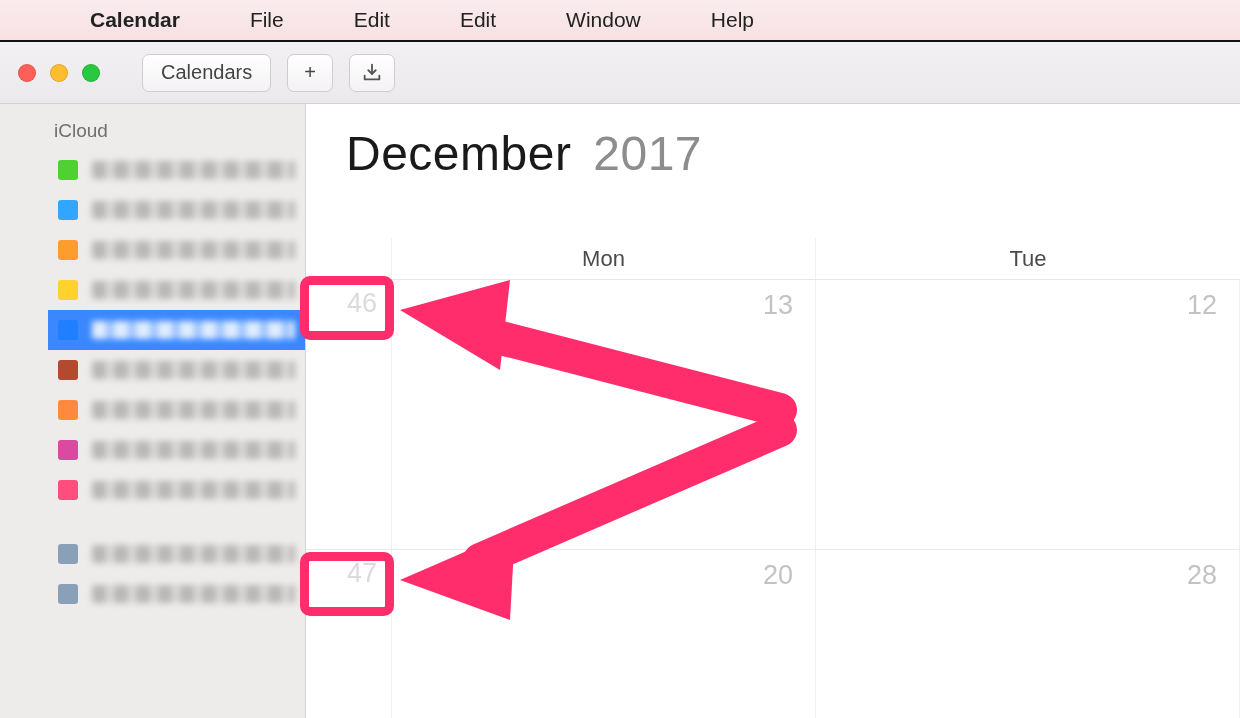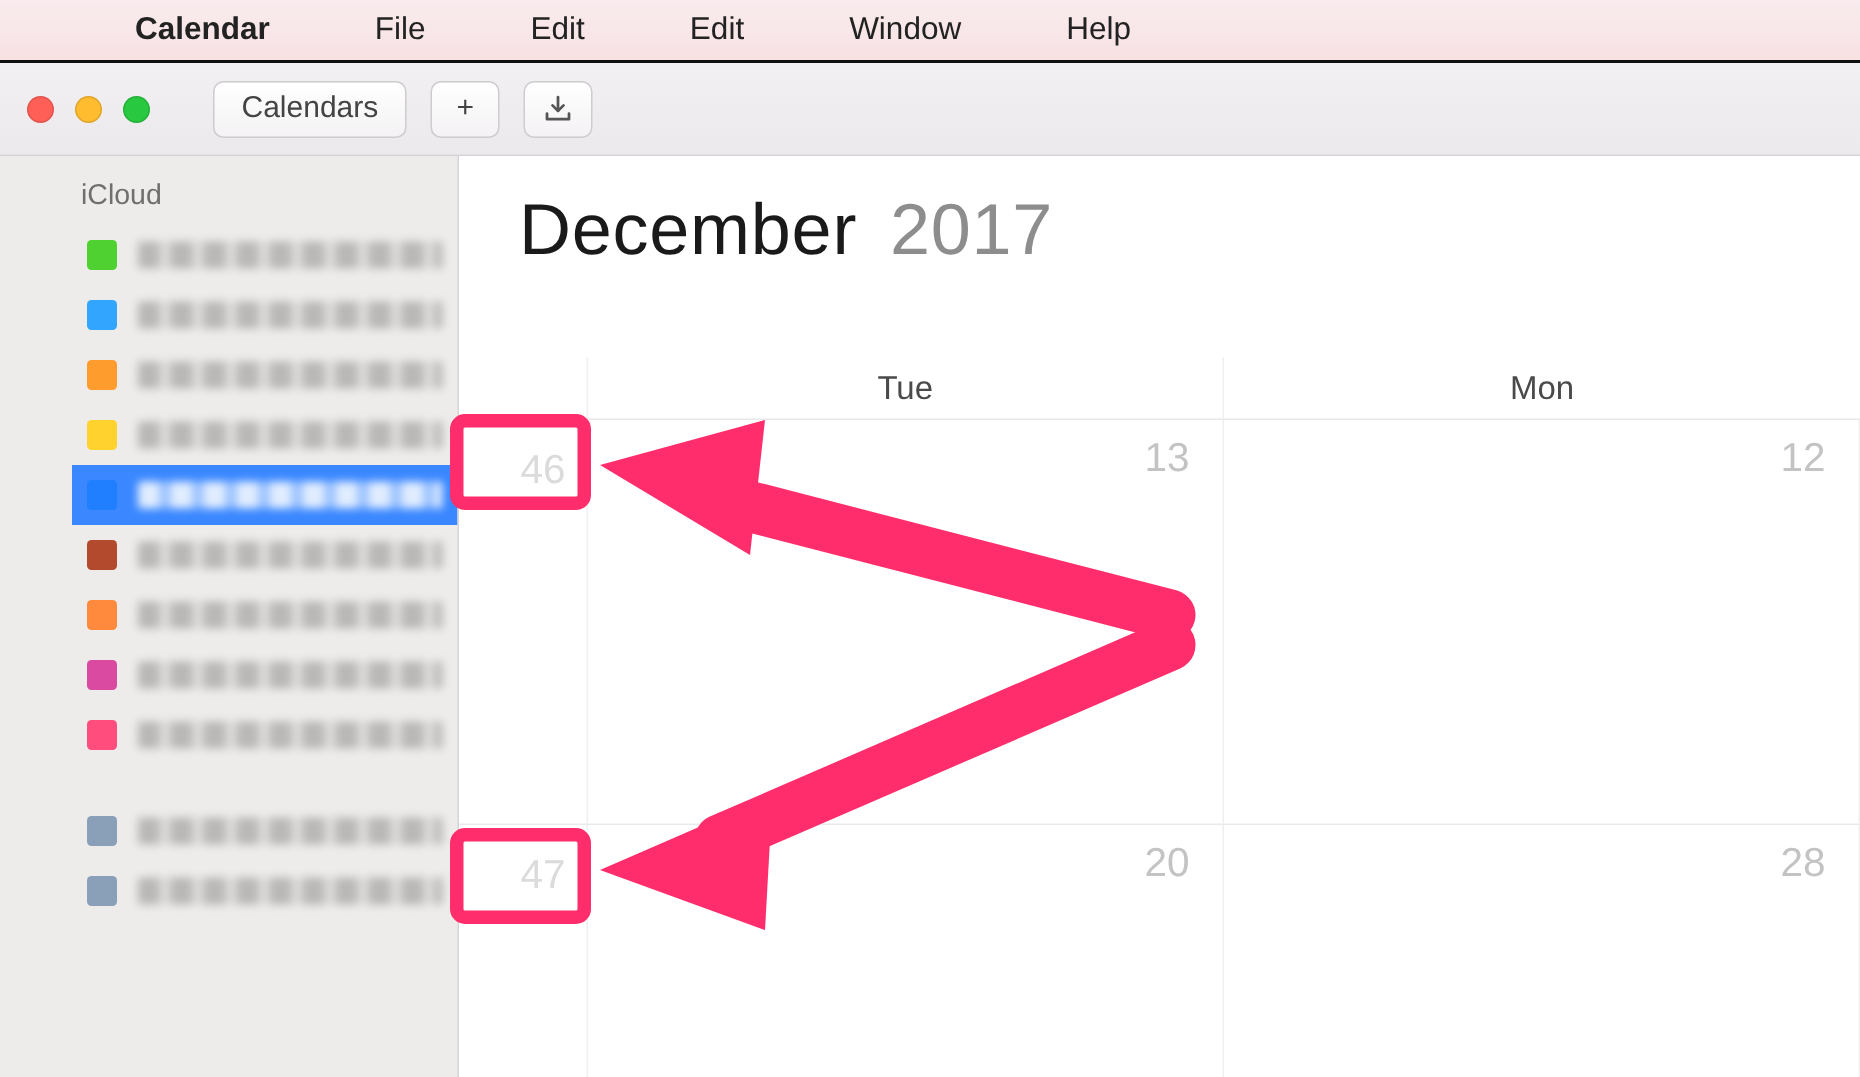--- a/index.html
+++ b/index.html
@@ -90,21 +90,21 @@
   .grid { position:absolute; left:0; right:0; top: 134px; bottom:0; }
   .dayhead-row { display:grid; grid-template-columns: 86px 1fr 1fr; height: 42px; border-bottom: 1px solid #e9e8e9; }
   .dayhead { font-size: 22px; color:#4a4a4a; display:flex; align-items:center; justify-content:center; }
   .dayhead:first-child { border-right:1px solid #f0eff0; }
   .dayhead:nth-child(2){ border-right:1px solid #f0eff0; }
 
   .weekrow { display:grid; grid-template-columns: 86px 1fr 1fr; height: 270px; border-bottom:1px solid #ebeaeb; }
   .weekcell, .daycell { position:relative; }
   .weekcell { border-right:1px solid #f0eff0; }
   .daycell  { border-right:1px solid #f0eff0; }
-  .wknum { position:absolute; right:14px; top:18px; font-size:27px; color:#c4c3c4; font-weight:400; }
+  .wknum { position:absolute; right:14px; top:8px; font-size:27px; color:#c4c3c4; font-weight:400; }
   .daynum { position:absolute; right:22px; top:10px; font-size:27px; color:#c4c3c4; font-weight:400; }
 
   
   .anno-box {
     position:absolute; border:9px solid #ff2d6b; border-radius:10px;
     width: 94px; height: 64px; left: 300px;
     display:flex; align-items:center; justify-content:center;
     background: rgba(255,255,255,.4);
   }
   .anno-box.top { top: 276px; }
@@ -206,22 +206,22 @@
 
   <div class="content">
     <div class="month-title">
       <span>December</span>
       <span class="year">2017</span>
     </div>
 
     <div class="grid">
       <div class="dayhead-row">
         <div class="dayhead"></div>
+        <div class="dayhead">Mon</div>
         <div class="dayhead">Tue</div>
-        <div class="dayhead">Mon</div>
       </div>
 
       <div class="weekrow">
         <div class="weekcell">
           <span class="wknum">46</span>
         </div>
         <div class="daycell">
           <span class="daynum">13</span>
         </div>
         <div class="daycell">

